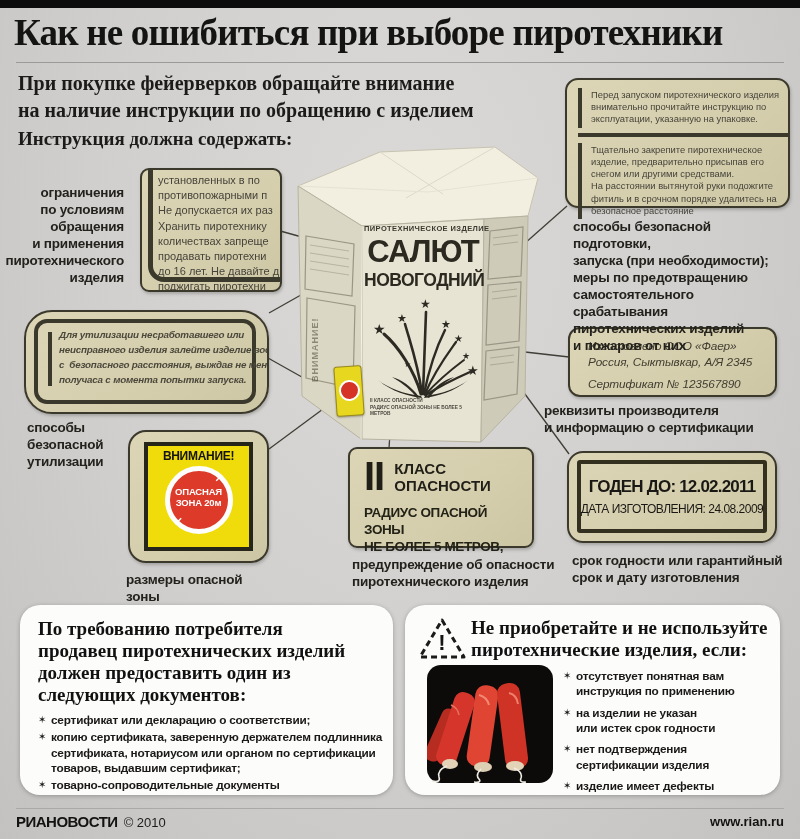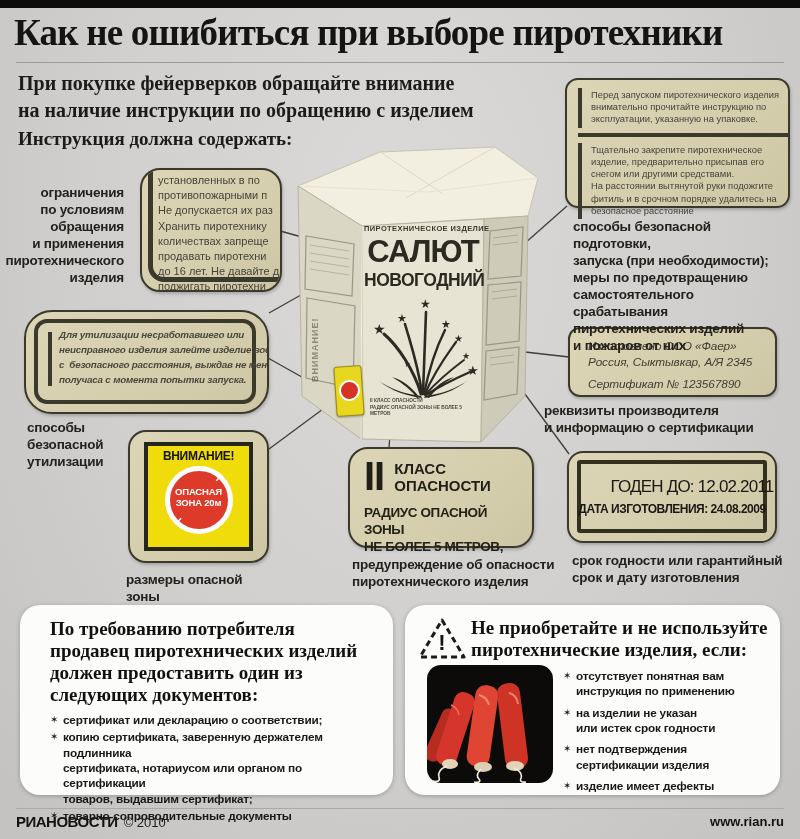--- a/index.html
+++ b/index.html
@@ -29,21 +29,21 @@
     font-weight:700; font-size:19px; color:#1c1b19;
   }
   .leaders { left:0; top:0; z-index:1; }
 
   .label {
     z-index:3; white-space:pre-line;
     font-weight:700; font-size:13.5px; line-height:1.26;
     color:#23221d; letter-spacing:-0.2px;
   }
   .tan-box {
-    z-index:2; border:2px solid #3b382c; border-radius:20px;
+    z-index:2; border:2px solid #3b382c; border-radius:9px;
     background:linear-gradient(140deg,#dcd5b6 0%,#d5cead 60%,#cdc6a4 100%);
     box-shadow:1px 2px 3px rgba(70,70,66,.3);
   }
   .inner-frame { position:absolute; border:5px solid #3b382c; border-radius:16px; }
 
   
   .storage-box { left:140px; top:168px; width:142px; height:124px; overflow:hidden; }
   .sb-frame { left:6px; top:-26px; right:-34px; bottom:8px; }
   .storage-text {
     position:absolute; left:16px; top:3px; white-space:pre;
@@ -106,22 +106,22 @@
   .producer-cert { margin-top:6px; }
   .producer-label { left:544px; top:402px; }
 
   
   .expiry-box { left:567px; top:451px; width:210px; height:92px; border-radius:16px; }
   .expiry-frame {
     position:absolute; left:8px; right:8px; top:7px; bottom:8px;
     border:4px solid #33301f; border-radius:3px;
     display:flex; flex-direction:column; align-items:center; justify-content:center;
   }
-  .expiry-line1 { white-space:nowrap; font-weight:400; font-size:17px; letter-spacing:-0.8px; color:#191814;padding-left:40px; }
-  .expiry-line2 { white-space:nowrap; font-weight:700; font-size:12px; letter-spacing:-0.5px; color:#191814; margin-top:5px; }
+  .expiry-line1 { white-space:nowrap; font-weight:700; font-size:17px; letter-spacing:-0.8px; color:#191814; }
+  .expiry-line2 { white-space:nowrap; font-weight:400; font-size:12px; letter-spacing:-0.5px; color:#191814; margin-top:5px; }
   .expiry-label { left:572px; top:552px; }
 
   
   .package { left:278px; top:146px; width:285px; height:300px; z-index:2; }
   .package > div { position:absolute; }
   .pkg-topline { left:86px; top:78px; width:118px; text-align:center; font-weight:700; font-size:7.5px; letter-spacing:0.4px; color:#3b392f; white-space:nowrap; }
   .pkg-name1 { left:86px; top:88px; width:118px; text-align:center; font-weight:700; font-size:31px; letter-spacing:-1px; color:#2b2920; }
   .pkg-name2 { left:86px; top:124px; width:118px; text-align:center; font-weight:700; font-size:17.5px; letter-spacing:-0.5px; color:#2b2920; }
   .pkg-small { left:92px; top:252px; width:108px; white-space:pre-line; font-weight:700; font-size:4.8px; line-height:1.4; color:#4c4a40; }
   .pkg-side-text {
@@ -132,21 +132,21 @@
     left:57px; top:220px; width:28px; height:50px; transform:rotate(-4deg);
     background:#e7d71f; border:1px solid #97891b; border-radius:3px; box-shadow:0 1px 2px rgba(60,60,50,.4);
   }
   .pkg-sticker-circle { width:21px; height:21px; margin:13px auto 0; border-radius:50%; background:#d63327; border:2px solid #fff; }
 
   
   .white-box {
     z-index:2; background:#fcfcfa; border-radius:20px;
     box-shadow:0 1px 4px rgba(75,75,72,.4);
   }
-  .docs-box { left:20px; top:605px; width:373px; height:190px; padding:13px 8px 0 30px; }
+  .docs-box { left:20px; top:605px; width:373px; height:190px; padding:13px 8px 0 18px; }
   .wb-heading {
     font-family:"Liberation Serif","DejaVu Serif",serif;
     font-weight:700; font-size:19px; line-height:1.16; color:#111; white-space:pre-line;
   }
   .blist { list-style:none; margin-top:7px; }
   .blist li {
     position:relative; padding-left:13px; margin-bottom:2px; white-space:pre-line;
     font-weight:700; font-size:11.8px; line-height:1.3; letter-spacing:-0.2px; color:#1a1917;
   }
   .star { position:absolute; left:0; top:0; font-size:10px; font-weight:400; }

